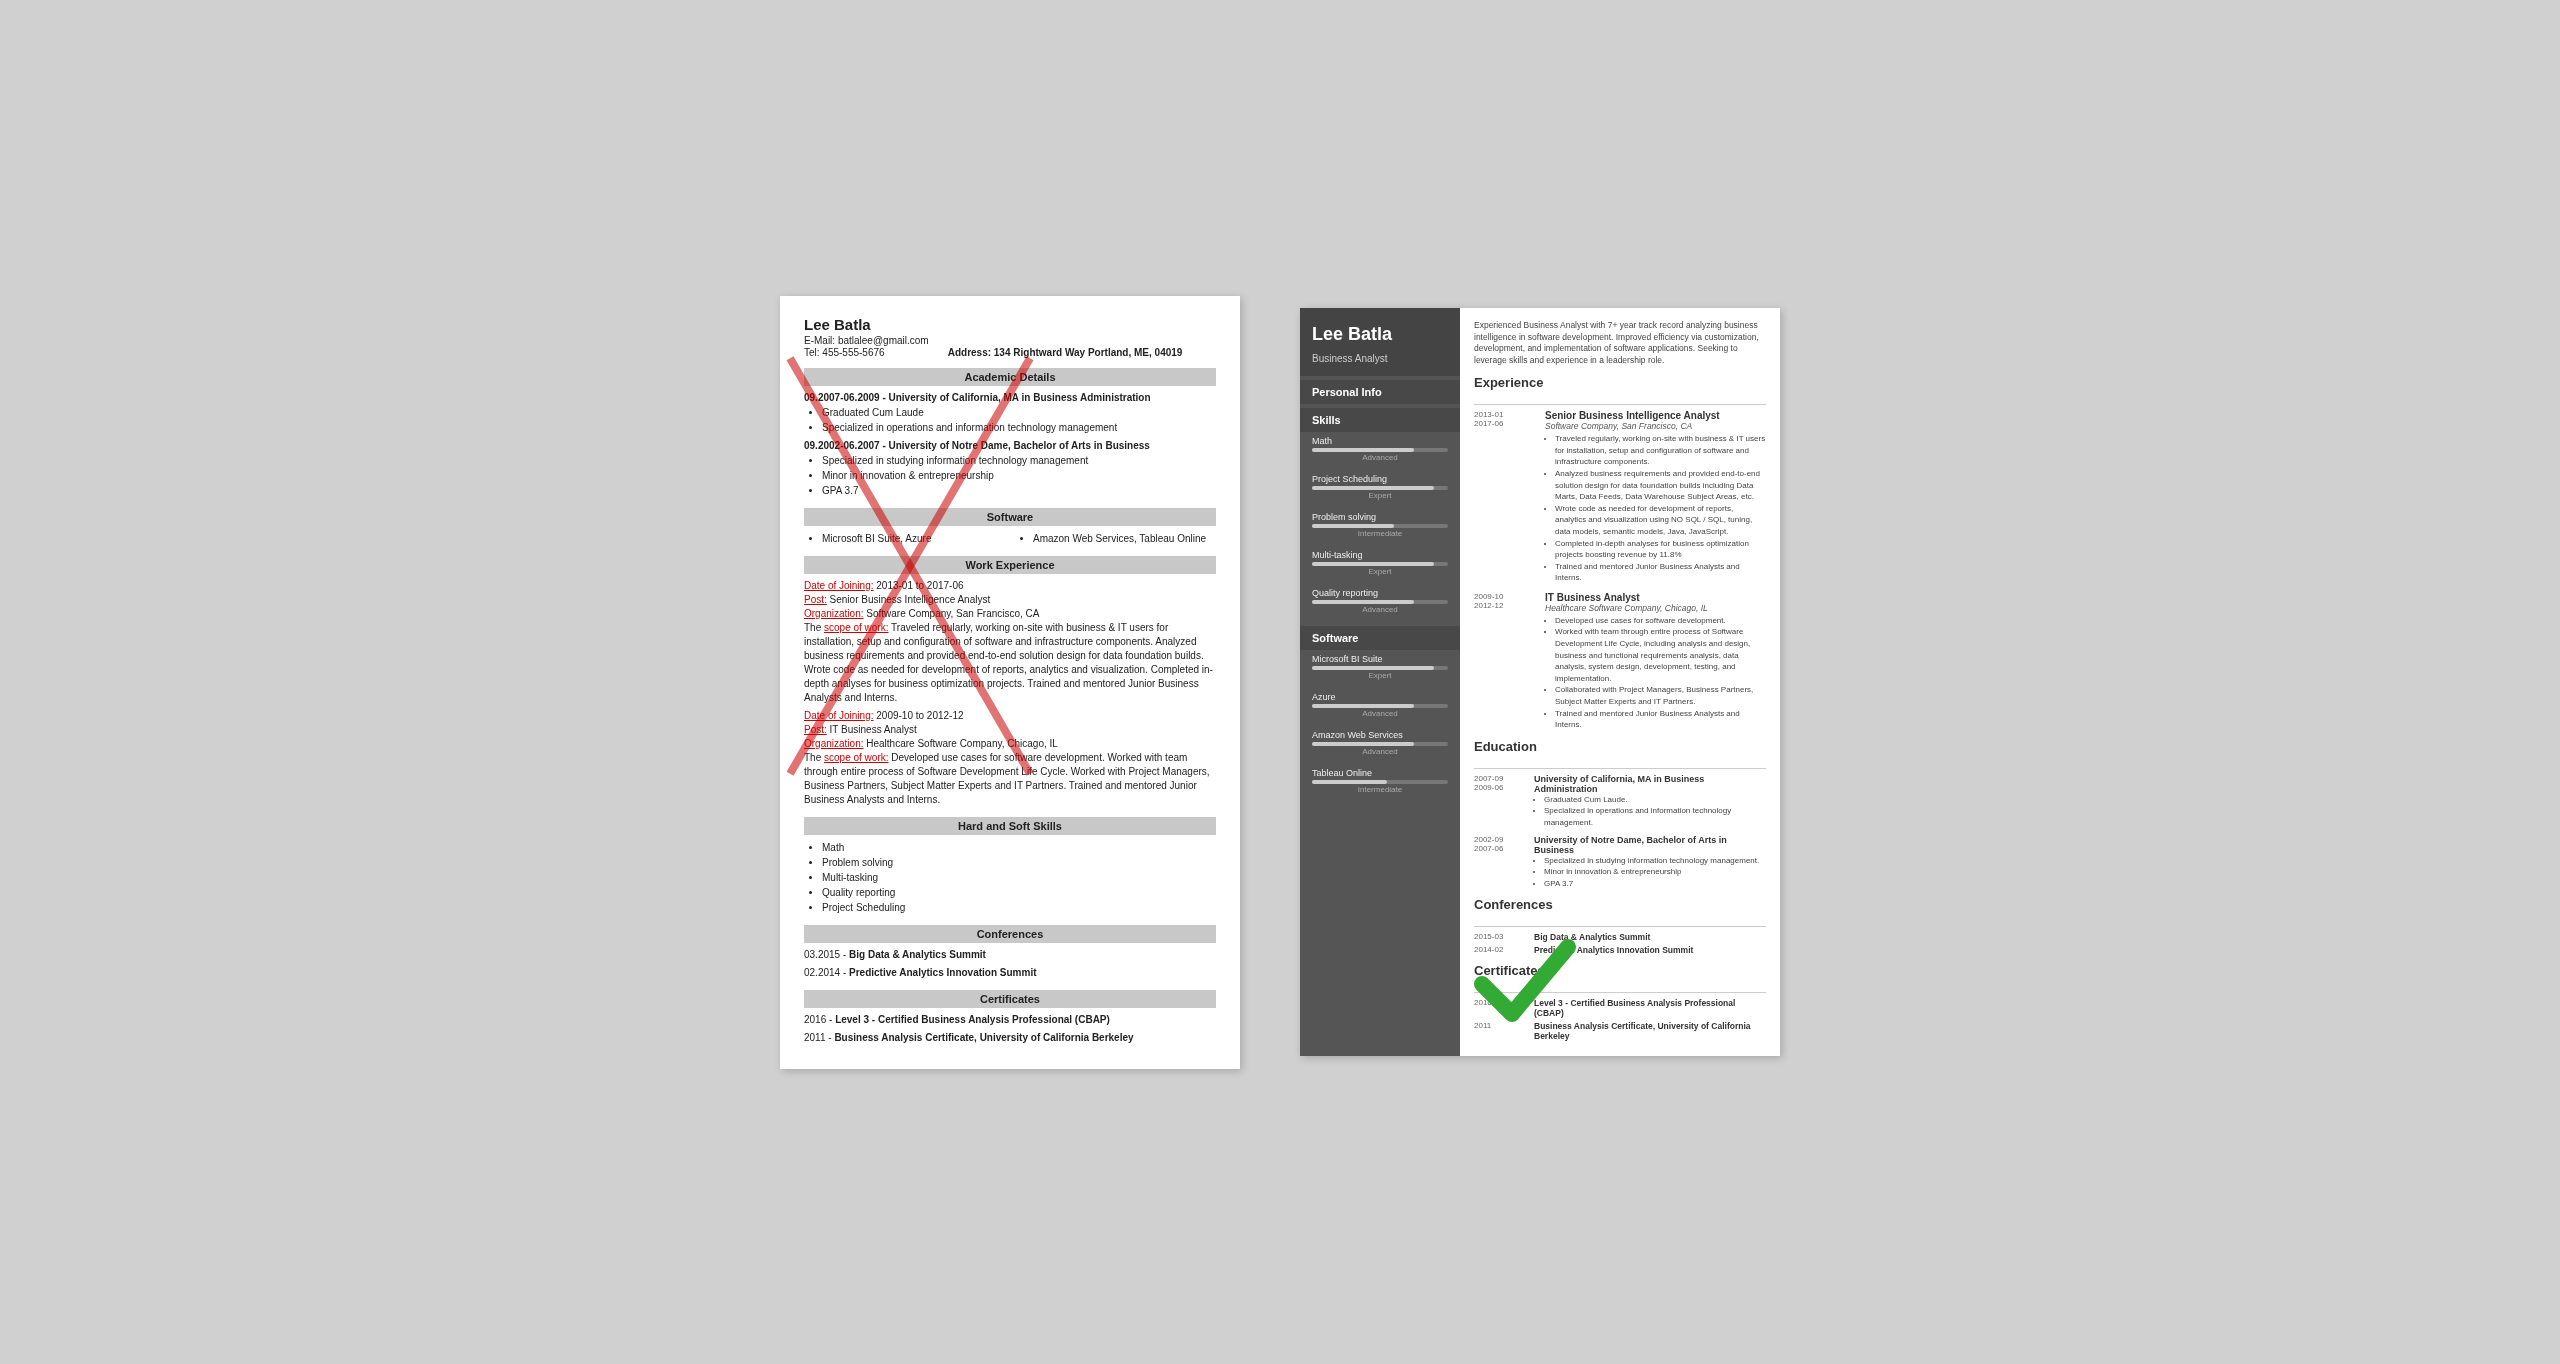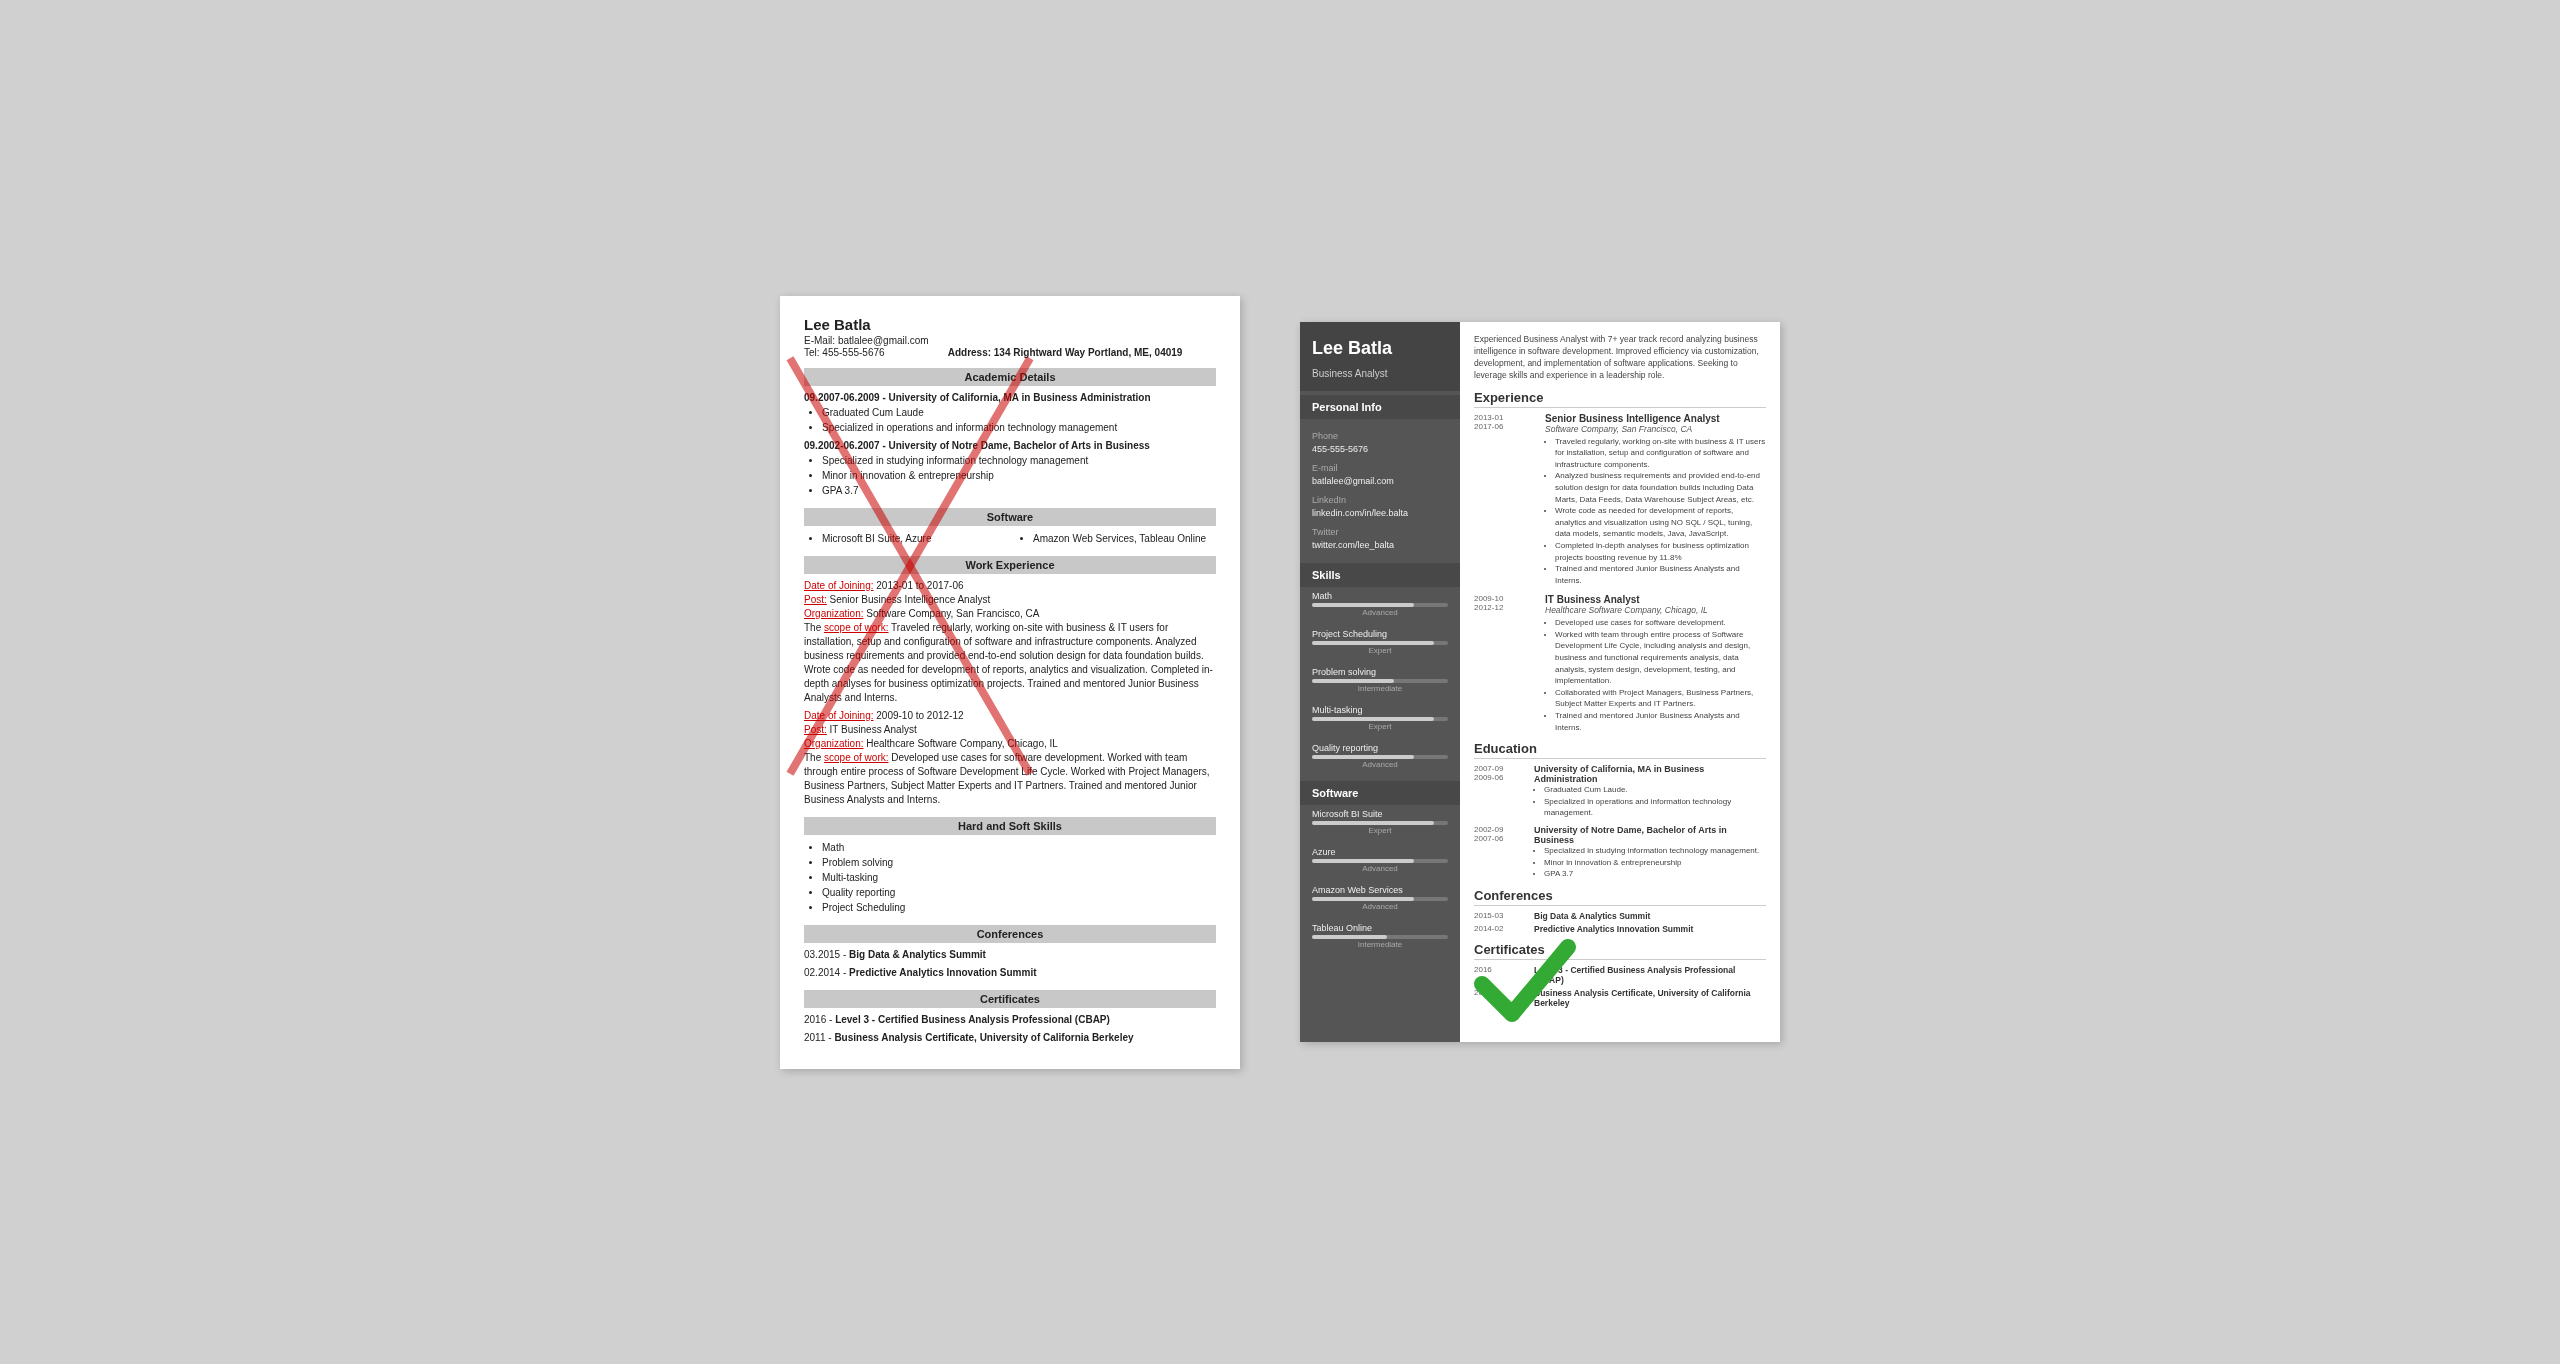--- a/index.html
+++ b/index.html
@@ -153,21 +153,21 @@
       line-height: 1.4;
       margin-bottom: 8px;
       color: #444;
     }
     .main-content .section-title {
       font-size: 13px;
       font-weight: bold;
       color: #333;
       border-bottom: 1px solid #ccc;
       margin: 8px 0 5px;
-      padding-bottom: 2px;
+      padding-bottom: 14px;
     }
     .exp-entry { margin-bottom: 8px; display: flex; gap: 19px; }
     .exp-date { font-size: 8px; color: #666; white-space: nowrap; min-width: 52px; }
     .exp-body { flex: 1; }
     .exp-title { font-size: 10px; font-weight: bold; }
     .exp-company { font-size: 8.5px; color: #555; font-style: italic; margin-bottom: 2px; }
     .exp-bullets { padding-left: 10px; font-size: 8px; line-height: 1.45; color: #444; }
 
     .edu-entry { margin-bottom: 6px; display: flex; gap: 8px; }
     .edu-date { font-size: 8px; color: #666; white-space: nowrap; min-width: 52px; }
@@ -268,30 +268,20 @@
     <polyline points="12,55 42,85 98,18" fill="none" stroke="#3a3" stroke-width="16" stroke-linecap="round" stroke-linejoin="round"></polyline>
   </svg>
 
   <div class="resume-right">
 
     <div class="sidebar">
       <div class="profile-name">Lee Batla</div>
       <div class="profile-title">Business Analyst</div>
 
       <div class="sidebar-section-title">Personal Info</div>
-      <div class="info-block">
-        <div class="info-label">Phone</div>
-        <div class="info-value">455-555-5676</div>
-        <div class="info-label">E-mail</div>
-        <div class="info-value">batlalee@gmail.com</div>
-        <div class="info-label">LinkedIn</div>
-        <div class="info-value">linkedin.com/in/lee.balta</div>
-        <div class="info-label">Twitter</div>
-        <div class="info-value">twitter.com/lee_balta</div>
-      </div>
 
       <div class="sidebar-section-title">Skills</div>
       <div id="skills-list">
     <div class="skill-item">
       <div class="skill-name">Math</div>
       <div class="skill-bar-bg">
               <div class="skill-bar-fill" style="width:75%"></div>
             </div>
       <div class="skill-level">Advanced</div>
     </div>

